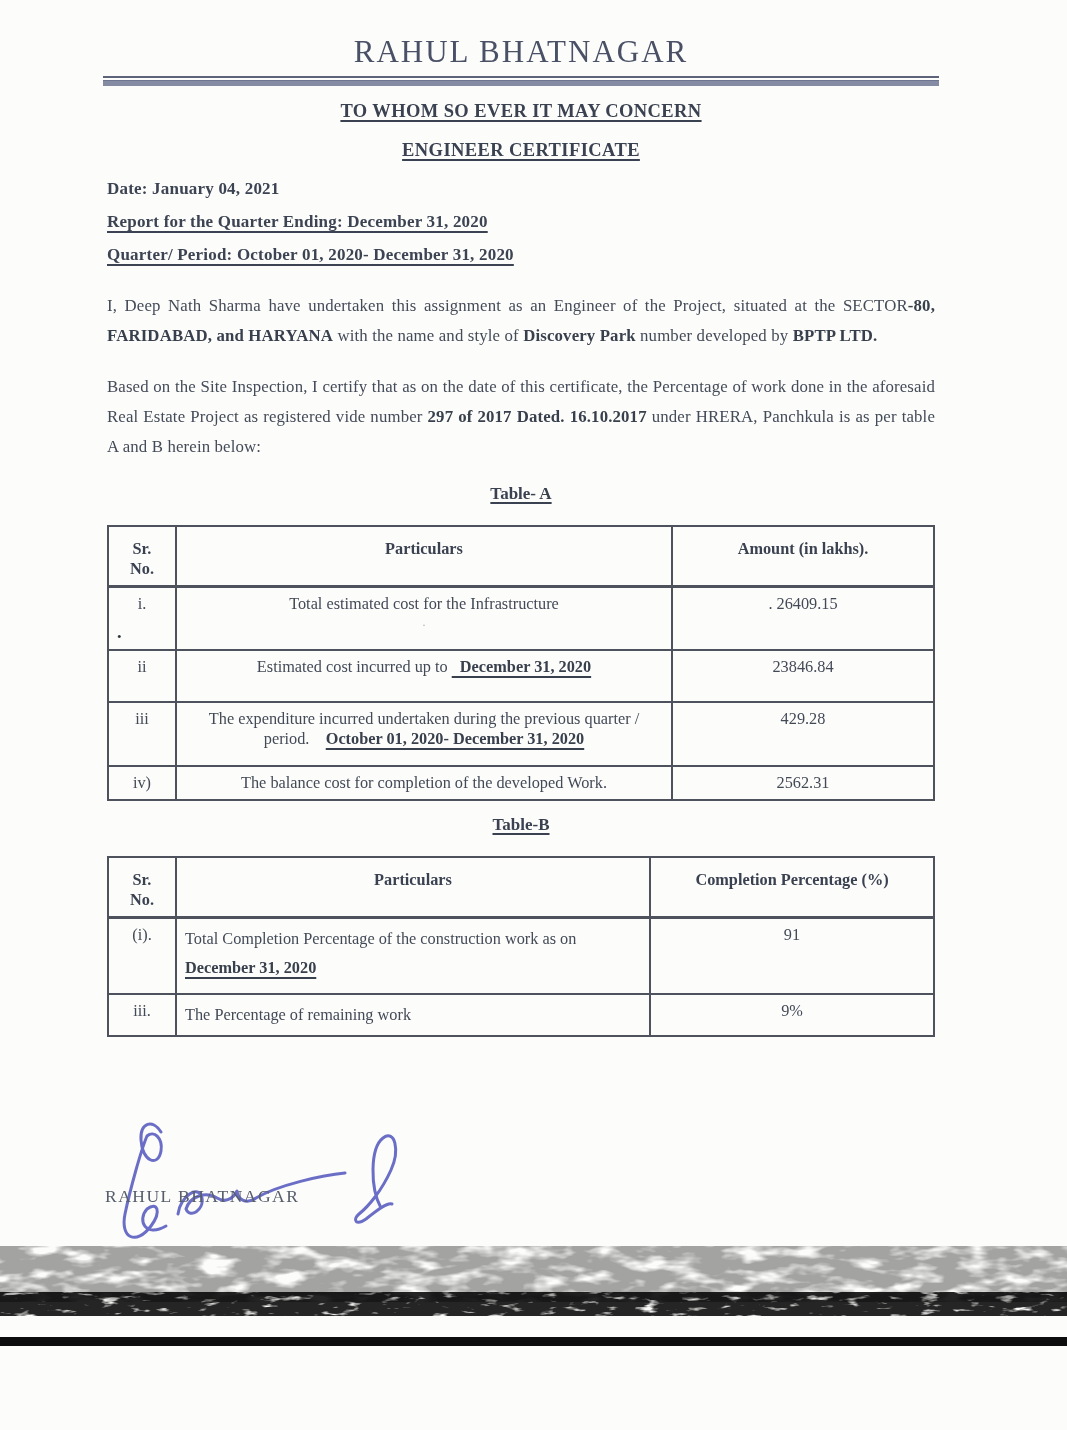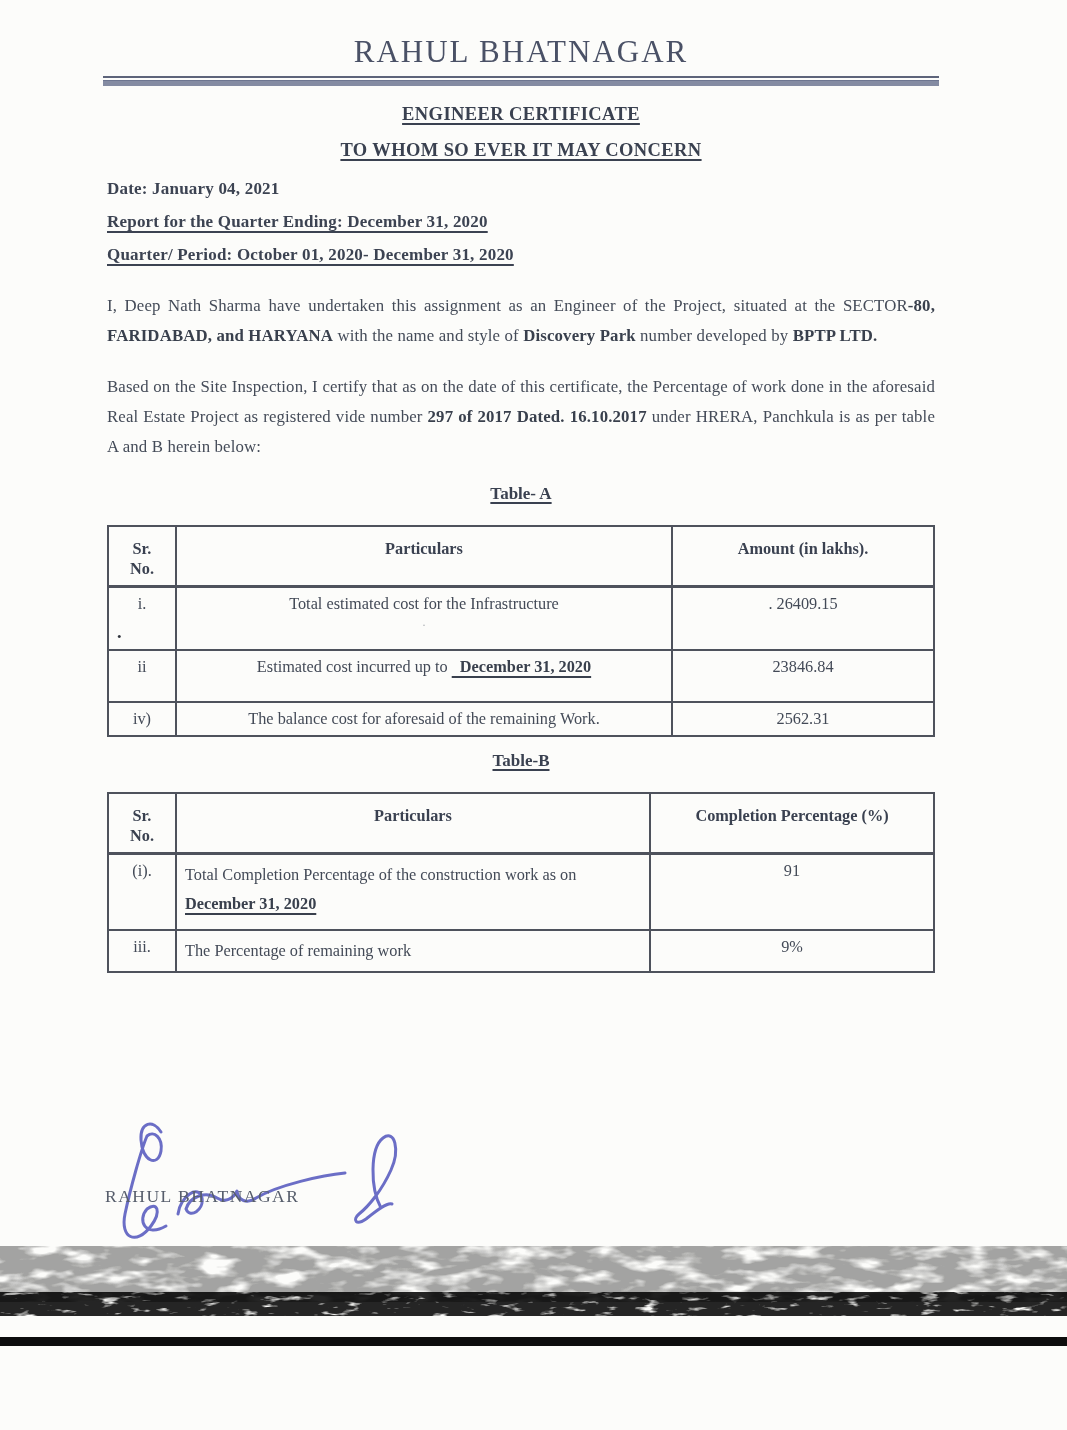--- a/index.html
+++ b/index.html
@@ -96,22 +96,22 @@
 
 <div class="page">
   <div class="doc">
 
     <h1 class="letterhead-name">RAHUL BHATNAGAR</h1>
     <div>
       <div class="rule-thin"></div>
       <div class="rule-thick"></div>
     </div>
 
+    <div class="doc-heading h2x">TO WHOM SO EVER IT MAY CONCERN</div>
     <div class="doc-heading h1x">ENGINEER CERTIFICATE</div>
-    <div class="doc-heading h2x">TO WHOM SO EVER IT MAY CONCERN</div>
 
     <p class="meta m-date">Date: January 04, 2021</p>
     <p class="meta m-line">Report for the Quarter Ending: December 31, 2020</p>
     <p class="meta m-line">Quarter/ Period: October 01, 2020- December 31, 2020</p>
 
     <p class="body-text p1"><span>I, Deep Nath Sharma have undertaken this assignment as an Engineer of the Project, situated at the SECTOR</span><b>-80, FARIDABAD, and HARYANA</b><span> with the name and style of </span><b>Discovery Park</b><span> number developed by </span><b>BPTP LTD.</b></p>
 
     <p class="body-text p2"><span>Based on the Site Inspection, I certify that as on the date of this certificate, the Percentage of work done in the aforesaid Real Estate Project as registered vide number </span><b>297 of 2017 Dated. 16.10.2017</b><span> under HRERA, Panchkula is as per table A and B herein below:</span></p>
 
     <div class="table-title">Table- A</div>
@@ -132,23 +132,28 @@
             <div class="stray-bullet">•</div>
           </td>
           <td class="pt-center"><span>Total estimated cost for the Infrastructure</span><br><span class="stray-dot">·</span></td>
           <td class="amt">. 26409.15</td>
         </tr>
         <tr class="ra-1">
           <td class="sr">ii</td>
           <td class="pt-center"><span>Estimated cost incurred up to </span><span class="u">&nbsp;&nbsp;December 31, 2020</span></td>
           <td class="amt">23846.84</td>
         </tr>
+        <tr class="ra-2">
+          <td class="sr">iii</td>
+          <td class="pt-center"><span>The expenditure incurred undertaken during the previous quarter / period.&nbsp;&nbsp;&nbsp;&nbsp;</span><span class="u">October 01, 2020- December 31, 2020</span></td>
+          <td class="amt">429.28</td>
+        </tr>
         <tr class="ra-3">
           <td class="sr">iv)</td>
-          <td class="pt-center"><span>The balance cost for aforesaid of the remaining Work.</span></td>
+          <td class="pt-center"><span>The balance cost for completion of the developed Work.</span></td>
           <td class="amt">2562.31</td>
         </tr>
       </tbody>
     </table>
 
     <div class="table-title tb-title">Table-B</div>
 
     <table class="cert">
       <thead>
         <tr class="rb-h">

